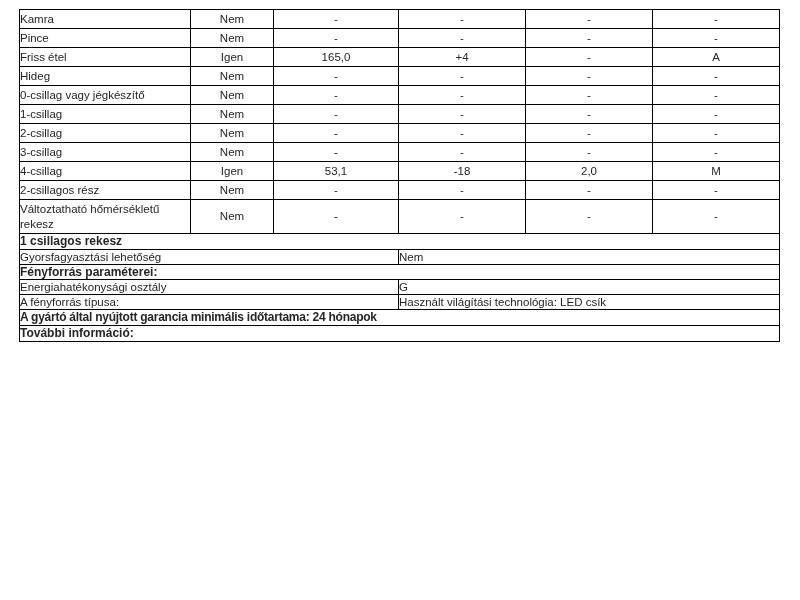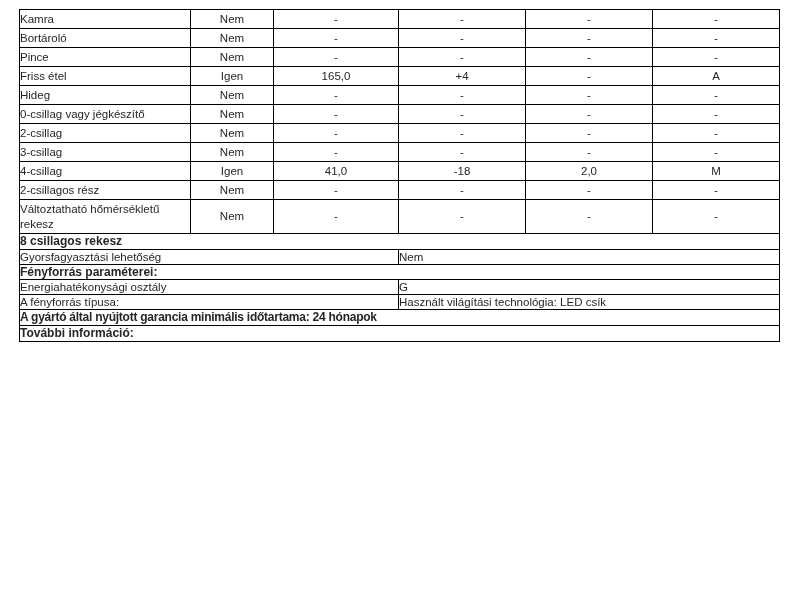--- a/index.html
+++ b/index.html
@@ -101,28 +101,20 @@
 
       <tr class="row-compartment">
         <td class="cell-label">Kamra</td>
         <td class="cell-center">Nem</td>
         <td class="cell-center">-</td>
         <td class="cell-center">-</td>
         <td class="cell-center">-</td>
         <td class="cell-center">-</td>
       </tr>
 
-      <tr class="row-compartment">
-        <td class="cell-label">Bortároló</td>
-        <td class="cell-center">Nem</td>
-        <td class="cell-center">-</td>
-        <td class="cell-center">-</td>
-        <td class="cell-center">-</td>
-        <td class="cell-center">-</td>
-      </tr>
 
       <tr class="row-compartment">
         <td class="cell-label">Pince</td>
         <td class="cell-center">Nem</td>
         <td class="cell-center">-</td>
         <td class="cell-center">-</td>
         <td class="cell-center">-</td>
         <td class="cell-center">-</td>
       </tr>
 
@@ -146,20 +138,28 @@
 
       <tr class="row-compartment">
         <td class="cell-label">0-csillag vagy jégkészítő</td>
         <td class="cell-center">Nem</td>
         <td class="cell-center">-</td>
         <td class="cell-center">-</td>
         <td class="cell-center">-</td>
         <td class="cell-center">-</td>
       </tr>
 
+      <tr class="row-compartment">
+        <td class="cell-label">1-csillag</td>
+        <td class="cell-center">Nem</td>
+        <td class="cell-center">-</td>
+        <td class="cell-center">-</td>
+        <td class="cell-center">-</td>
+        <td class="cell-center">-</td>
+      </tr>
 
       <tr class="row-compartment">
         <td class="cell-label">2-csillag</td>
         <td class="cell-center">Nem</td>
         <td class="cell-center">-</td>
         <td class="cell-center">-</td>
         <td class="cell-center">-</td>
         <td class="cell-center">-</td>
       </tr>
 
@@ -168,21 +168,21 @@
         <td class="cell-center">Nem</td>
         <td class="cell-center">-</td>
         <td class="cell-center">-</td>
         <td class="cell-center">-</td>
         <td class="cell-center">-</td>
       </tr>
 
       <tr class="row-compartment">
         <td class="cell-label">4-csillag</td>
         <td class="cell-center">Igen</td>
-        <td class="cell-center">41,0</td>
+        <td class="cell-center">53,1</td>
         <td class="cell-center">-18</td>
         <td class="cell-center">2,0</td>
         <td class="cell-center">M</td>
       </tr>
 
       <tr class="row-compartment">
         <td class="cell-label">2-csillagos rész</td>
         <td class="cell-center">Nem</td>
         <td class="cell-center">-</td>
         <td class="cell-center">-</td>
@@ -193,21 +193,21 @@
       <tr class="row-tall">
         <td class="cell-label nowrap-2">Változtatható hőmérsékletű rekesz</td>
         <td class="cell-center">Nem</td>
         <td class="cell-center">-</td>
         <td class="cell-center">-</td>
         <td class="cell-center">-</td>
         <td class="cell-center">-</td>
       </tr>
 
       <tr>
-        <td class="cell-section" colspan="6">8 csillagos rekesz</td>
+        <td class="cell-section" colspan="6">1 csillagos rekesz</td>
       </tr>
 
       <tr>
         <td class="cell-sub" colspan="3">Gyorsfagyasztási lehetőség</td>
         <td class="cell-value-left" colspan="3">Nem</td>
       </tr>
 
       <tr>
         <td class="cell-section" colspan="6">Fényforrás paraméterei:</td>
       </tr>

